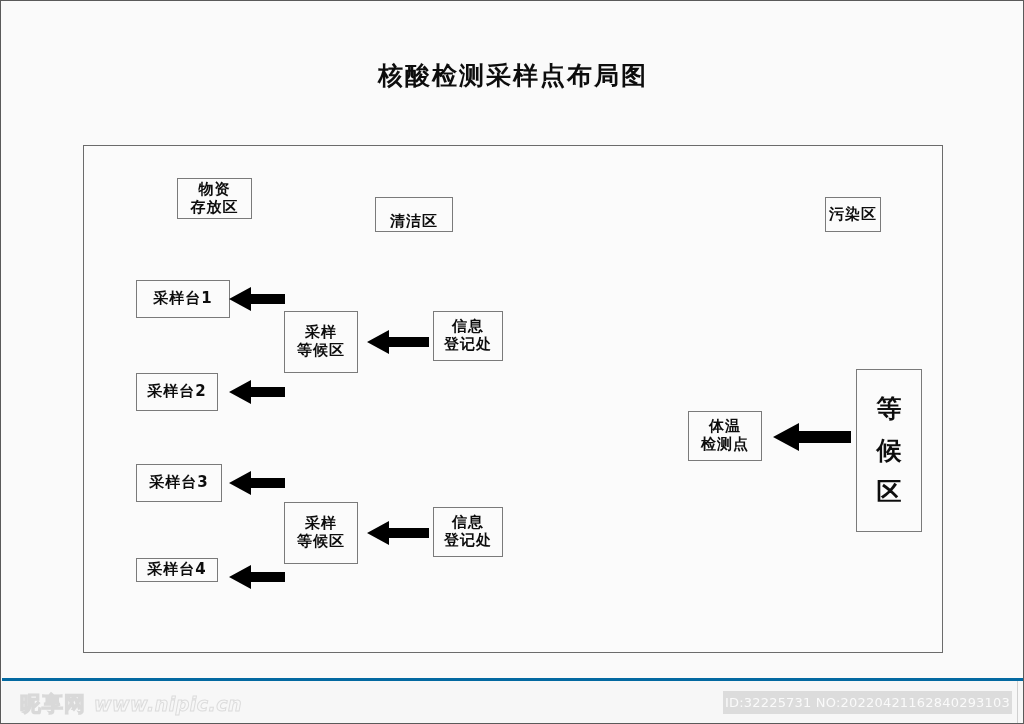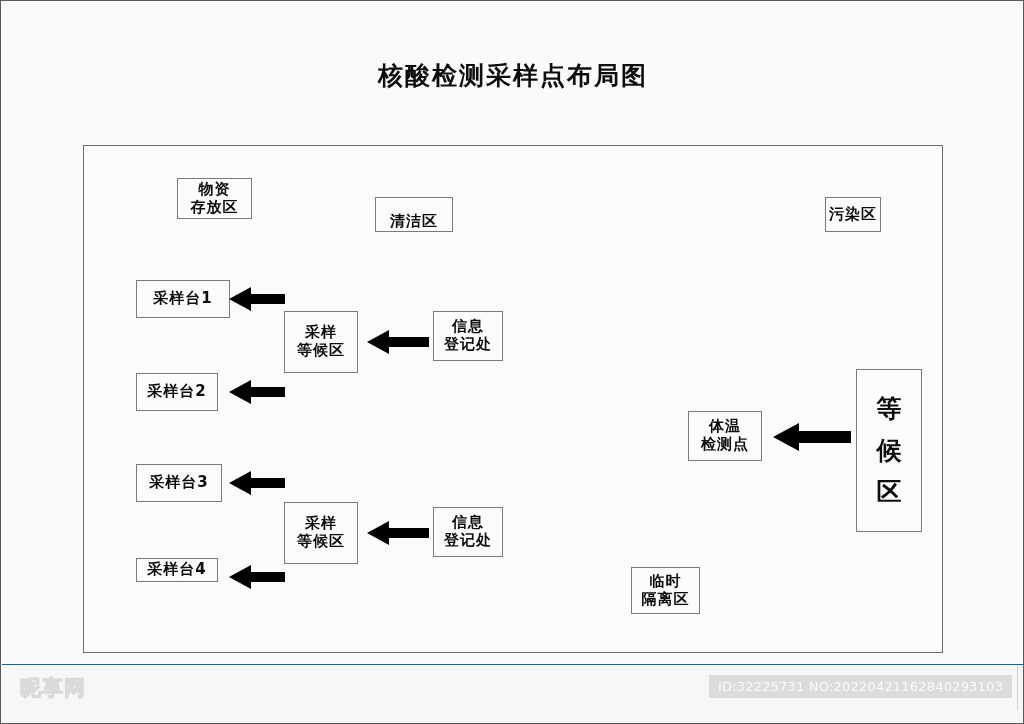--- a/index.html
+++ b/index.html
@@ -103,23 +103,23 @@
     letter-spacing: 0.5px;
     line-height: 19px;
   }
 
   
   #footer {
     position: absolute;
     left: 1px;
     bottom: 0;
     width: 1022px;
-    height: 59px;
+    height: 45px;
     background: #f7f7f7;
-    border-top: 1px solid #0369a1;
+    border-top: 3px solid #0369a1;
     box-sizing: border-box;
   }
   #watermark {
     position: absolute;
     left: 18px;
     top: 9px;
     display: flex;
     align-items: center;
     gap: 8px;
   }
@@ -139,21 +139,21 @@
     -webkit-text-stroke: 1px #dcdcdc;
     letter-spacing: 0.5px;
   }
   #footer-id {
     position: absolute;
     right: 12px;
     top: 10px;
     background: #dcdcdc;
     color: #fafafa;
     font-size: 13px;
-    padding: 4px 9px;
+    padding: 4px 2px;
     white-space: nowrap;
     letter-spacing: 0.2px;
   }
   #footer-divider {
     position: absolute;
     right: 6px;
     top: 0;
     width: 1px;
     height: 45px;
     background: #d0d0d0;
@@ -261,26 +261,23 @@
         <polygon points="0,14 26,0 26,8 78,8 78,20 26,20 26,28" fill="#000000"></polygon>
       </svg>
   </span>
 
   <div class="nodebox sz-wait vert" style="left:855px; top:368px; width:66px; height:163px;">
     <span class="ln">等</span>
     <span class="ln">候</span>
     <span class="ln">区</span>
   </div>
 
-  <div class="nodebox sz-std" style="left:630px; top:566px; width:69px; height:47px;">
-    <span class="ln">临时</span>
-    <span class="ln">隔离区</span>
-  </div>
 
   <div id="footer">
     <div id="watermark">
       <span id="wm-logo">昵享网</span>
+      <span id="wm-url">www.nipic.cn</span>
     </div>
     <div id="footer-id">ID:32225731 NO:20220421162840293103</div>
     <div id="footer-divider"></div>
   </div>
 
 </div>
 
 </body></html>

